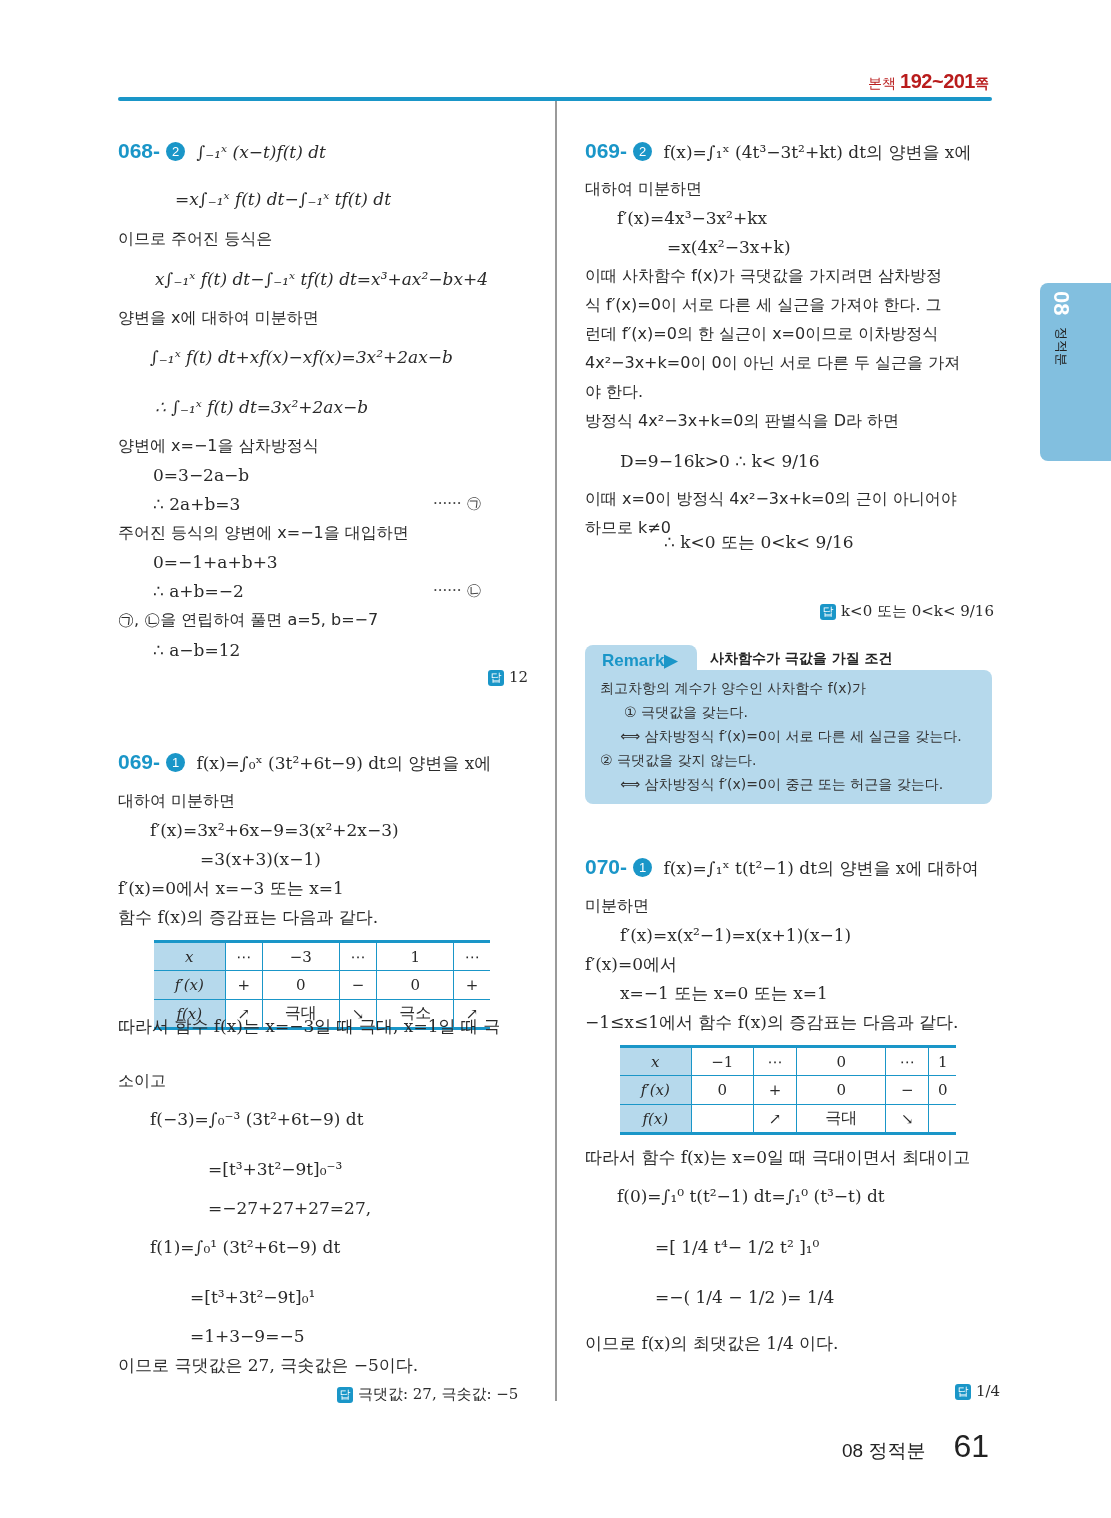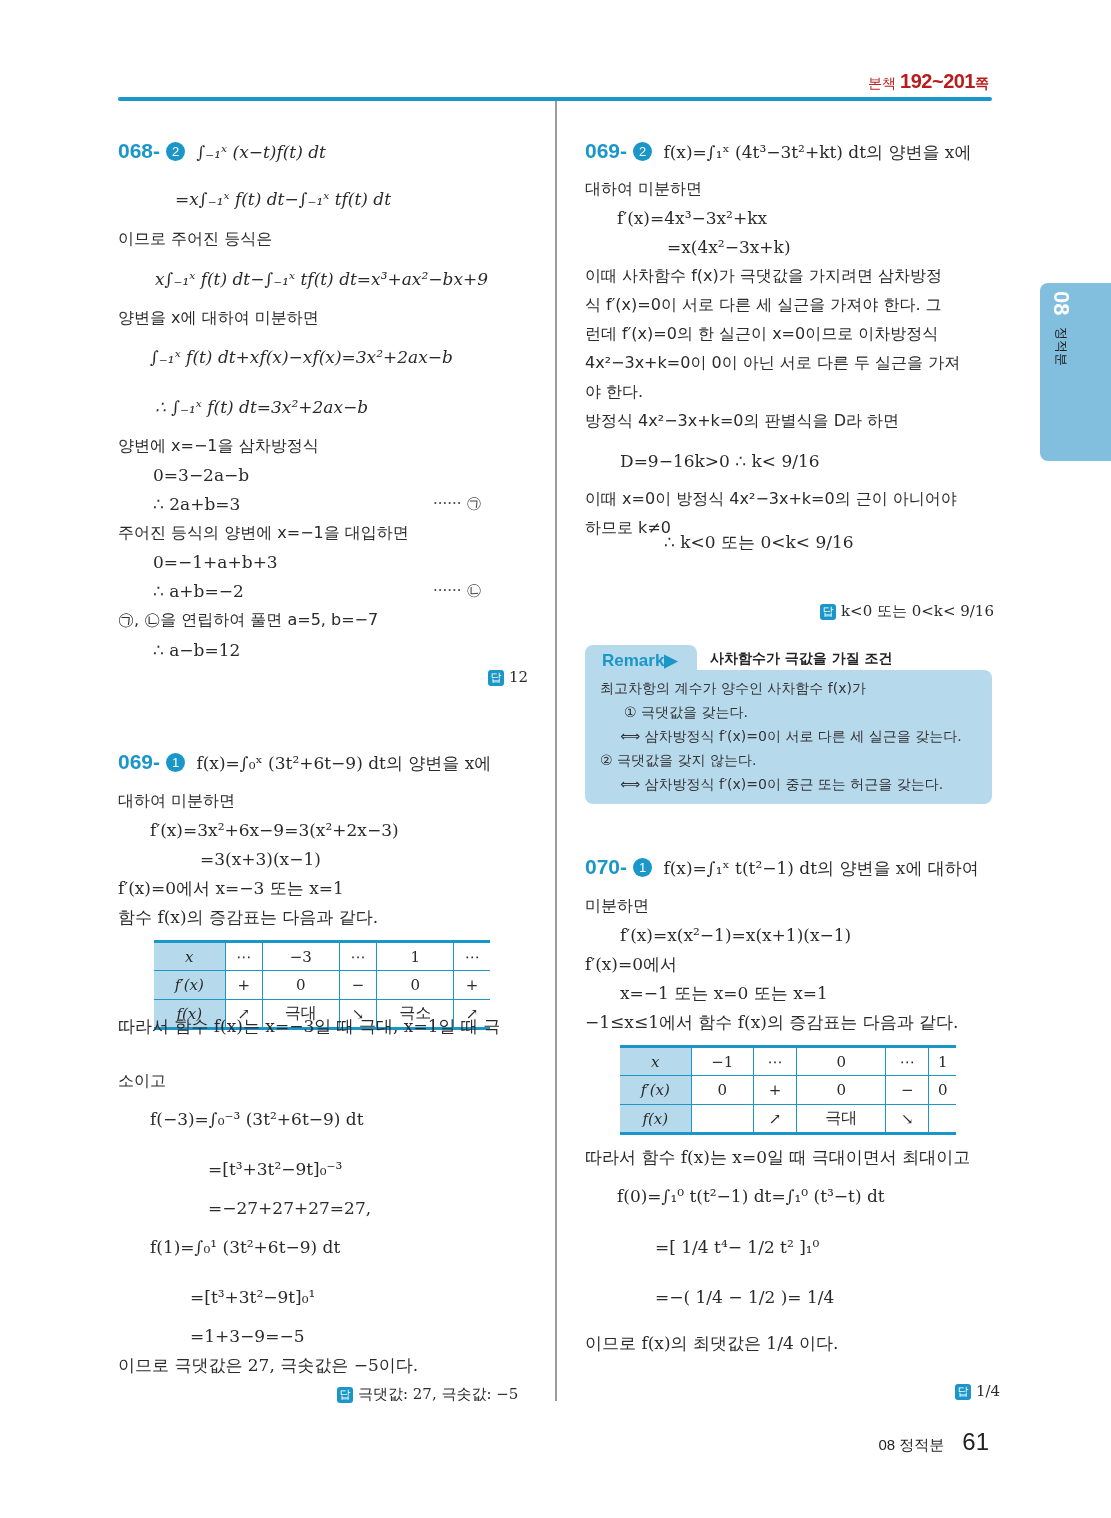--- a/index.html
+++ b/index.html
@@ -27,22 +27,22 @@
   table.vt tr:first-child td { border-top: 3px solid #1a96c8; }
   table.vt tr:last-child td { border-bottom: 3px solid #1a96c8; }
   table.vt td:first-child { background: #b6d9ec; border-left: none; font-style: italic; }
   table.vt td.kr { font-style: normal; }
   .remark-tab { position: absolute; left: 585px; top: 645px; width: 112px; height: 30px; background: #b6d9ec; border-radius: 8px 8px 0 0; }
   .remark-label { position: absolute; left: 602px; top: 650px; font-family: "Liberation Sans", sans-serif; font-weight: bold; color: #1a96c8; font-size: 17px; }
   .remark-title { position: absolute; left: 710px; top: 650px; font-family: "DejaVu Sans", sans-serif; font-weight: bold; font-size: 14px; color: #222; }
   .remark-box { position: absolute; left: 585px; top: 670px; width: 407px; height: 134px; background: #b6d9ec; border-radius: 0 8px 8px 8px; }
   .remark-line { position: absolute; white-space: nowrap; font-family: "DejaVu Sans", sans-serif; font-size: 14px; color: #333; }
   .footer { position: absolute; top: 1428px; right: 122px; font-family: "Liberation Sans", sans-serif; color: #222; }
-  .footer .chap { font-size: 15px; margin-right: 18px; }
-  .footer .pg { font-size: 24px; }
+  .footer .chap { font-size: 19px; margin-right: 28px; }
+  .footer .pg { font-size: 32px; }
 </style>
 </head>
 <body>
 
 <div class="page-ref">
   <span class="lbl">본책</span><span class="num">192~201</span><span class="unit">쪽</span>
 </div>
 <div class="top-rule"></div>
 <div class="col-divider"></div>
 
@@ -51,21 +51,21 @@
   <span class="ch-name">정적분</span>
 </div>
 
 <div>
   <div class="line" style="left:118px;top:140px;">
     <span class="prob-id">068-</span><span class="circ">2</span>
     <span class="i" style="margin-left:6px;">∫₋₁ˣ (x−t)f(t) dt</span>
   </div>
   <div class="line i" style="left:175px;top:188px;">=x∫₋₁ˣ f(t) dt−∫₋₁ˣ tf(t) dt</div>
   <div class="line kr" style="left:118px;top:228px;">이므로 주어진 등식은</div>
-  <div class="line i" style="left:155px;top:268px;">x∫₋₁ˣ f(t) dt−∫₋₁ˣ tf(t) dt=x³+ax²−bx+9</div>
+  <div class="line i" style="left:155px;top:268px;">x∫₋₁ˣ f(t) dt−∫₋₁ˣ tf(t) dt=x³+ax²−bx+4</div>
   <div class="line kr" style="left:118px;top:307px;">양변을 x에 대하여 미분하면</div>
   <div class="line i" style="left:150px;top:346px;">∫₋₁ˣ f(t) dt+xf(x)−xf(x)=3x²+2ax−b</div>
   <div class="line i" style="left:155px;top:396px;">∴ ∫₋₁ˣ f(t) dt=3x²+2ax−b</div>
   <div class="line kr" style="left:118px;top:435px;">양변에 x=−1을 삼차방정식</div>
   <div class="line" style="left:153px;top:464px;">0=3−2a−b</div>
   <div class="line" style="left:153px;top:493px;">∴ 2a+b=3</div>
   <div class="marker" style="left:433px;top:494px;">······ ㉠</div>
   <div class="line kr" style="left:118px;top:522px;">주어진 등식의 양변에 x=−1을 대입하면</div>
   <div class="line" style="left:153px;top:551px;">0=−1+a+b+3</div>
   <div class="line" style="left:153px;top:580px;">∴ a+b=−2</div>

